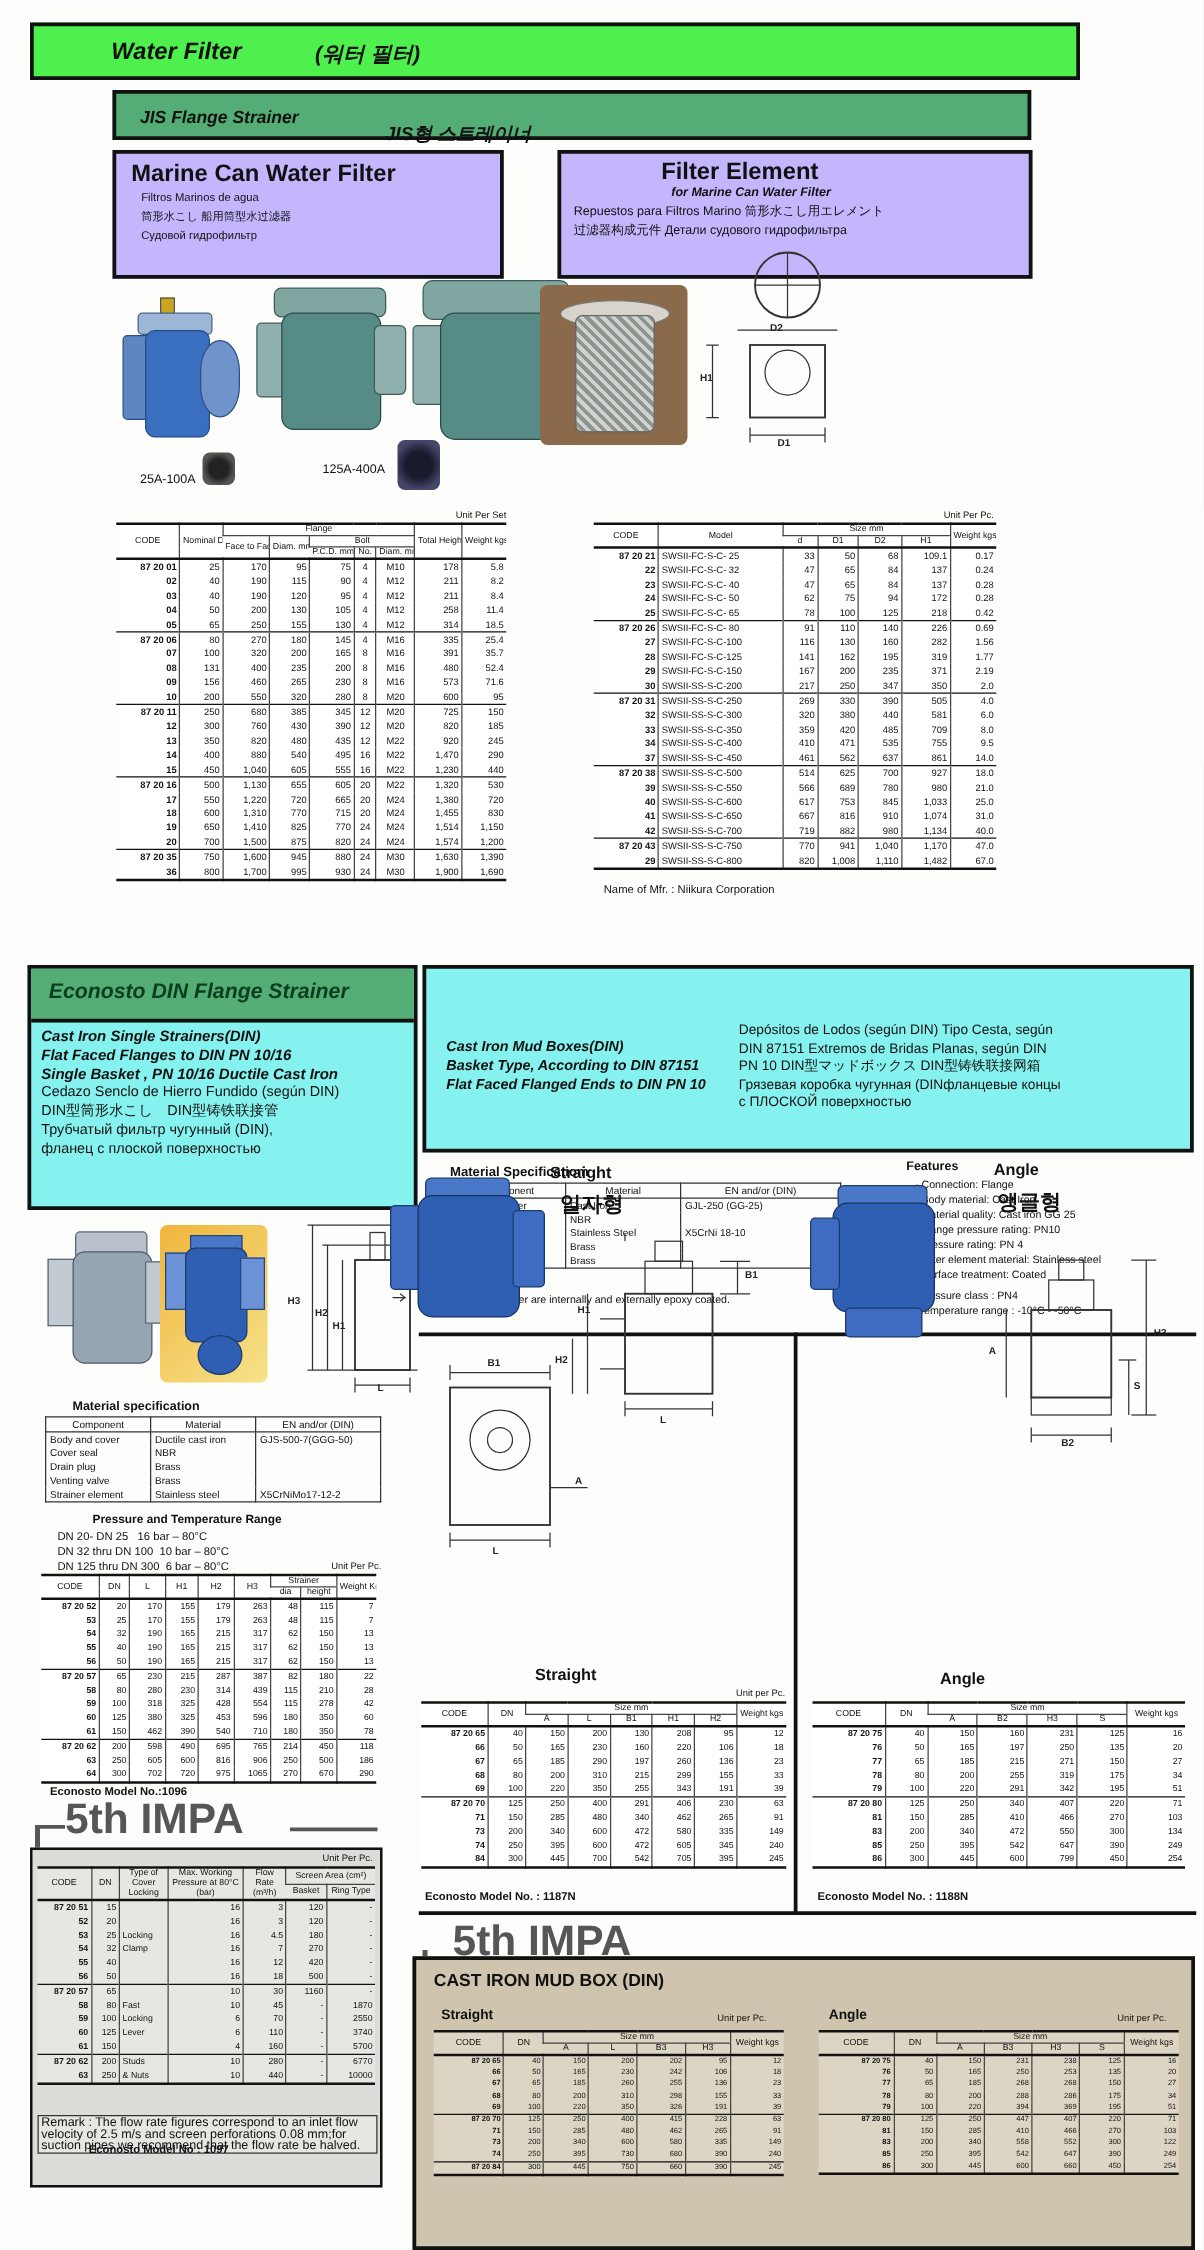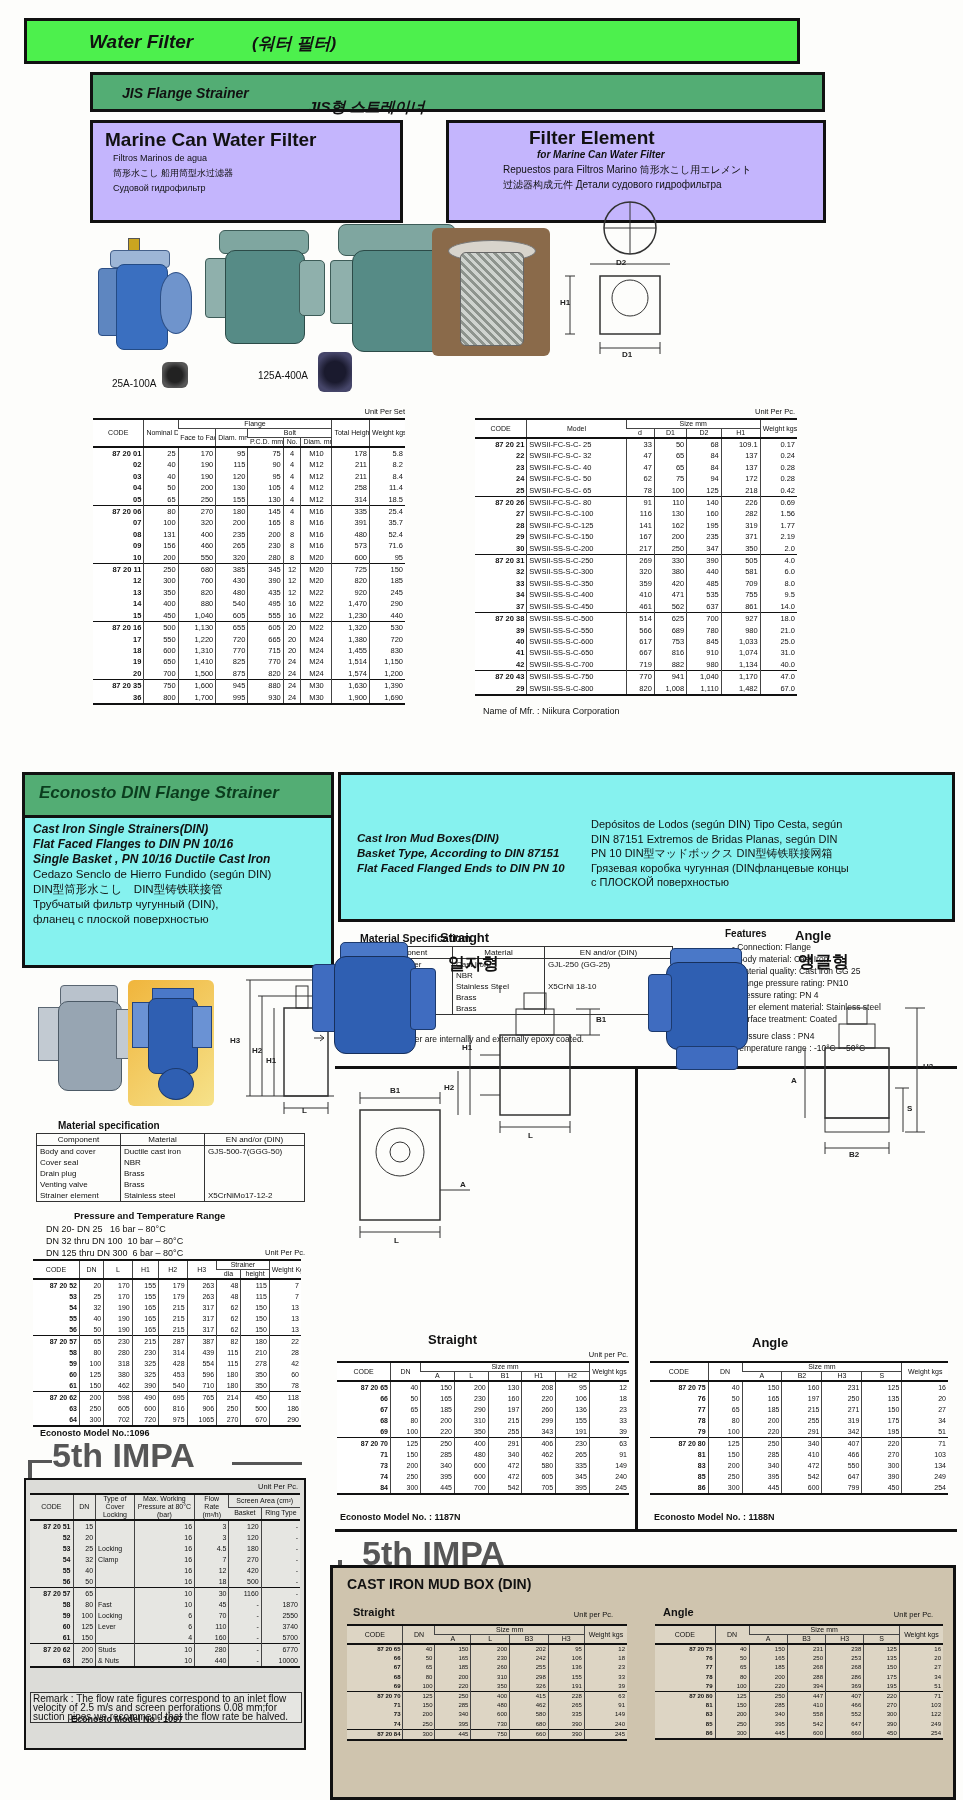--- a/index.html
+++ b/index.html
@@ -40,41 +40,41 @@
   .dim{position:absolute;font-size:8px;font-weight:bold;color:#222;}
   .line-h{position:absolute;background:#111;}
   .feat{font-size:8.5px;line-height:12px;}
   .imgph{border-radius:6px;}
   svg{display:block;}
 </style>
 </head>
 <body>
 <div id="canvas">
 
-<div class="abs bx grn1" style="left:24px;top:18px;width:776px;height:46px;">
+<div class="abs bx grn1" style="left:24px;top:18px;width:840px;height:46px;">
   <span class="ital" style="position:absolute;left:62px;top:10px;font-size:19px;">Water Filter</span>
   <span class="ital" style="position:absolute;left:225px;top:11px;font-size:17px;">(워터 필터)</span>
 </div>
 <div class="abs bx grn2" style="left:90px;top:72px;width:735px;height:40px;">
-  <span class="ital" style="position:absolute;left:29px;top:10px;font-size:14px;">JIS  Flange Strainer</span>
+  <span class="ital" style="position:absolute;left:19px;top:10px;font-size:14px;">JIS  Flange Strainer</span>
   <span class="ital" style="position:absolute;left:215px;top:23px;font-size:15px;">JIS형 스트레이너</span>
 </div>
 
 <div class="abs bx cyan" style="left:90px;top:120px;width:313px;height:103px;padding:6px 12px;">
   <div style="font-size:19px;font-weight:bold;">Marine Can Water Filter</div>
   <div class="small" style="margin-left:8px;line-height:15px;">
         <div>Filtros Marinos de agua</div>
         <div>筒形水こし  船用筒型水过滤器</div>
         <div>Судовой гидрофильтр</div>
       </div>
 </div>
 <div class="abs bx cyan" style="left:446px;top:120px;width:380px;height:103px;padding:4px 10px;">
   <div style="font-size:19px;font-weight:bold;margin-left:70px;">Filter Element</div>
   <div class="ital" style="font-size:10px;margin-left:78px;">for Marine Can Water Filter</div>
-  <div style="font-size:10px;line-height:15px;margin-top:2px;margin-left:44px;">
+  <div style="font-size:10px;line-height:15px;margin-top:2px;">
         <div>Repuestos para Filtros Marino  筒形水こし用エレメント</div>
         <div>过滤器构成元件              Детали судового гидрофильтра</div>
       </div>
 </div>
 
 <div class="abs" style="left:98px;top:238px;width:92px;height:112px;">
   <div class="abs" style="left:30px;top:0px;width:10px;height:14px;background:#caa520;border:1px solid #555;"></div>
   <div class="abs" style="left:12px;top:12px;width:58px;height:16px;background:#9db6d6;border:1px solid #44608a;border-radius:4px;"></div>
   <div class="abs" style="left:0px;top:30px;width:26px;height:66px;background:#5e86c0;border:1px solid #2c4f86;border-radius:4px;"></div>
   <div class="abs" style="left:18px;top:26px;width:50px;height:84px;background:#3a6fc0;border:1px solid #234b85;border-radius:8px;"></div>

